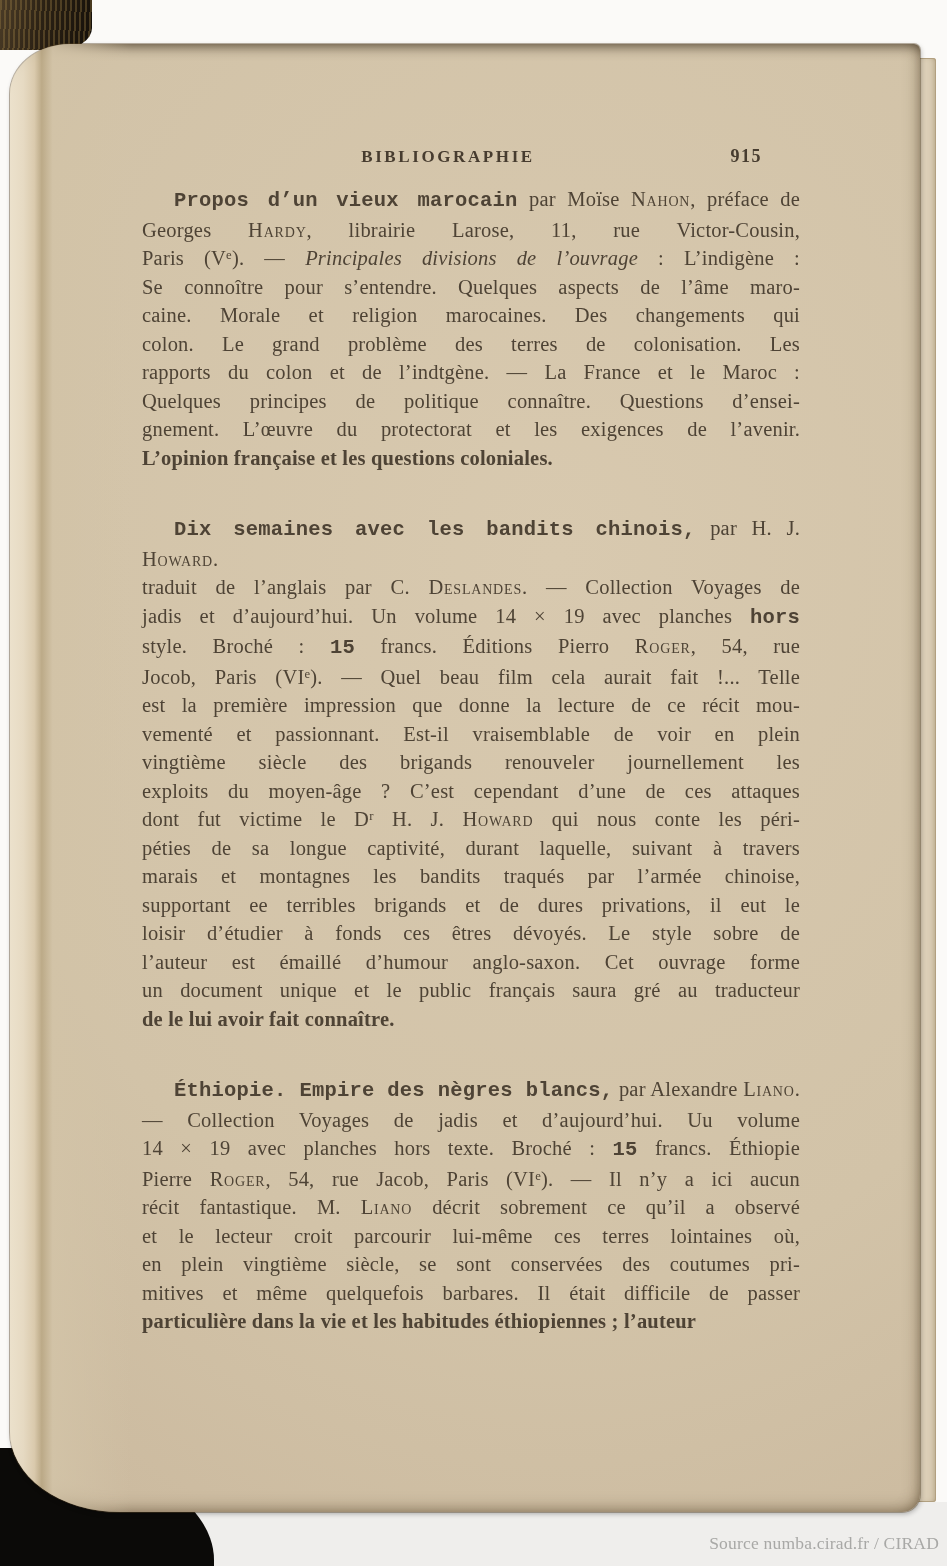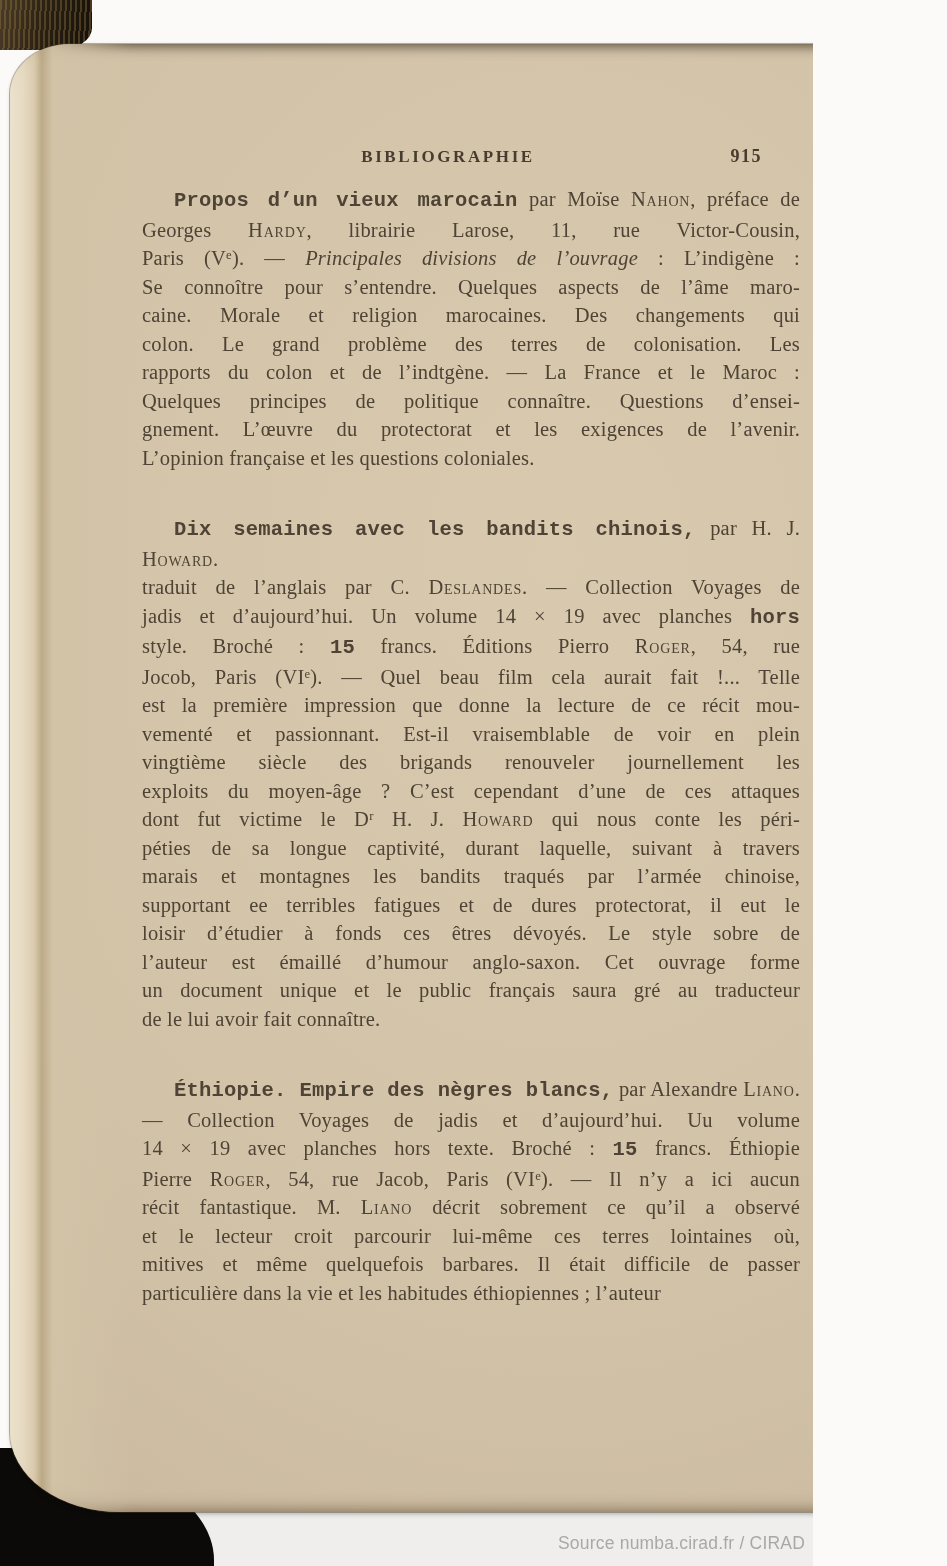--- a/index.html
+++ b/index.html
@@ -1,18 +1,18 @@
 <!DOCTYPE html>
 <html><head>
 <meta charset="utf-8">
 <style>
   * { margin:0; padding:0; box-sizing:border-box; }
   html,body { width:947px; height:1566px; }
   body { background:#fbfaf8; font-family:"Liberation Serif","DejaVu Serif",serif; overflow:hidden; }
-  .canvas { position:relative; width:813px; height:1566px; overflow:hidden; }
+  .canvas { position:relative; width:947px; height:1566px; overflow:hidden; }
 
   .bg-bottom { position:absolute; left:0; top:1502px; width:947px; height:64px; background:#efeeec; }
 
   .spine-top {
     position:absolute; left:0; top:0; width:92px; height:50px;
     background:
       repeating-linear-gradient(93deg, rgba(160,130,70,.35) 0 2px, rgba(0,0,0,0) 2px 5px),
       linear-gradient(100deg,#4a3b26 0%,#2b2114 45%,#15100a 100%);
     border-bottom-right-radius:34px 22px;
   }
@@ -56,29 +56,29 @@
   .running-head { position:relative; height:24px; margin-bottom:19px; color:#473c2f; }
   .running-title {
     position:absolute; left:50%; top:1px; transform:translateX(calc(-50% - 23px));
     font-size:17px; font-weight:bold; letter-spacing:2.6px; white-space:nowrap;
   }
   .page-number { position:absolute; right:38px; top:0; font-size:18px; font-weight:bold; letter-spacing:1.5px;margin-left:48px; }
 
   .paragraph + .paragraph { margin-top:42px; }
   .line { text-align:justify; text-align-last:justify; }
   .line.first { text-indent:32px; }
-  .line.last { text-align-last:left; }
+  .line.last { text-align-last:left;font-weight:bold; }
   .b { font-weight:bold;font-family:Liberation Mono, monospace; }
   .i { font-style:italic; }
   .sc { font-variant:small-caps; letter-spacing:.8px; }
   .sup { font-size:.62em; vertical-align:.45em; line-height:0; }
 
   .source {
     position:absolute; right:8px; top:1533px;
-    font-family:Liberation Sans, sans-serif;
+    font-family:Liberation Serif, serif;
     font-size:17.5px; color:#a8a8a6; letter-spacing:.2px;
   }
 </style>
 </head>
 <body>
 
 <div class="canvas">
   <div class="bg-bottom"></div>
   <div class="spine-top"></div>
   <div class="cover-bottom"></div>
@@ -111,33 +111,34 @@
             <div class="line"><span>jadis et d’aujourd’hui. Un volume 14 × 19 avec planches </span><span class="b">hors</span></div>
             <div class="line"><span>style. Broché : </span><span class="b">15</span><span> francs. Éditions Pierro </span><span class="sc">Roger</span><span>, 54, rue</span></div>
             <div class="line"><span>Jocob, Paris (VI</span><span class="sup">e</span><span>). — Quel beau film cela aurait fait !... Telle</span></div>
             <div class="line"><span>est la première impression que donne la lecture de ce récit mou-</span></div>
             <div class="line"><span>vementé et passionnant. Est-il vraisemblable de voir en plein</span></div>
             <div class="line"><span>vingtième siècle des brigands renouveler journellement les</span></div>
             <div class="line"><span>exploits du moyen-âge ? C’est cependant d’une de ces attaques</span></div>
             <div class="line"><span>dont fut victime le D</span><span class="sup">r</span><span> H. J. </span><span class="sc">Howard</span><span> qui nous conte les péri-</span></div>
             <div class="line"><span>péties de sa longue captivité, durant laquelle, suivant à travers</span></div>
             <div class="line"><span>marais et montagnes les bandits traqués par l’armée chinoise,</span></div>
-            <div class="line"><span>supportant ee terribles fatigues et de dures protectorat, il eut le</span></div>
+            <div class="line"><span>supportant ee terribles brigands et de dures privations, il eut le</span></div>
             <div class="line"><span>loisir d’étudier à fonds ces êtres dévoyés. Le style sobre de</span></div>
             <div class="line"><span>l’auteur est émaillé d’humour anglo-saxon. Cet ouvrage forme</span></div>
             <div class="line"><span>un document unique et le public français saura gré au traducteur</span></div>
             <div class="line last"><span>de le lui avoir fait connaître.</span></div>
           </div>
           <div class="paragraph">
             <div class="line first"><span class="b">Éthiopie. Empire des nègres blancs,</span><span> par Alexandre </span><span class="sc">Liano</span><span>.</span></div>
             <div class="line"><span>— Collection Voyages de jadis et d’aujourd’hui. Uu volume</span></div>
             <div class="line"><span>14 × 19 avec planches hors texte. Broché : </span><span class="b">15</span><span> francs. Éthiopie</span></div>
             <div class="line"><span>Pierre </span><span class="sc">Roger</span><span>, 54, rue Jacob, Paris (VI</span><span class="sup">e</span><span>). — Il n’y a ici aucun</span></div>
             <div class="line"><span>récit fantastique. M. </span><span class="sc">Liano</span><span> décrit sobrement ce qu’il a observé</span></div>
             <div class="line"><span>et le lecteur croit parcourir lui-même ces terres lointaines où,</span></div>
+            <div class="line"><span>en plein vingtième siècle, se sont conservées des coutumes pri-</span></div>
             <div class="line"><span>mitives et même quelquefois barbares. Il était difficile de passer</span></div>
             <div class="line last"><span>particulière dans la vie et les habitudes éthiopiennes ; l’auteur</span></div>
           </div>
         </div>
     </div>
   </div>
 
   <div class="source">Source numba.cirad.fr / CIRAD</div>
 </div>
 

